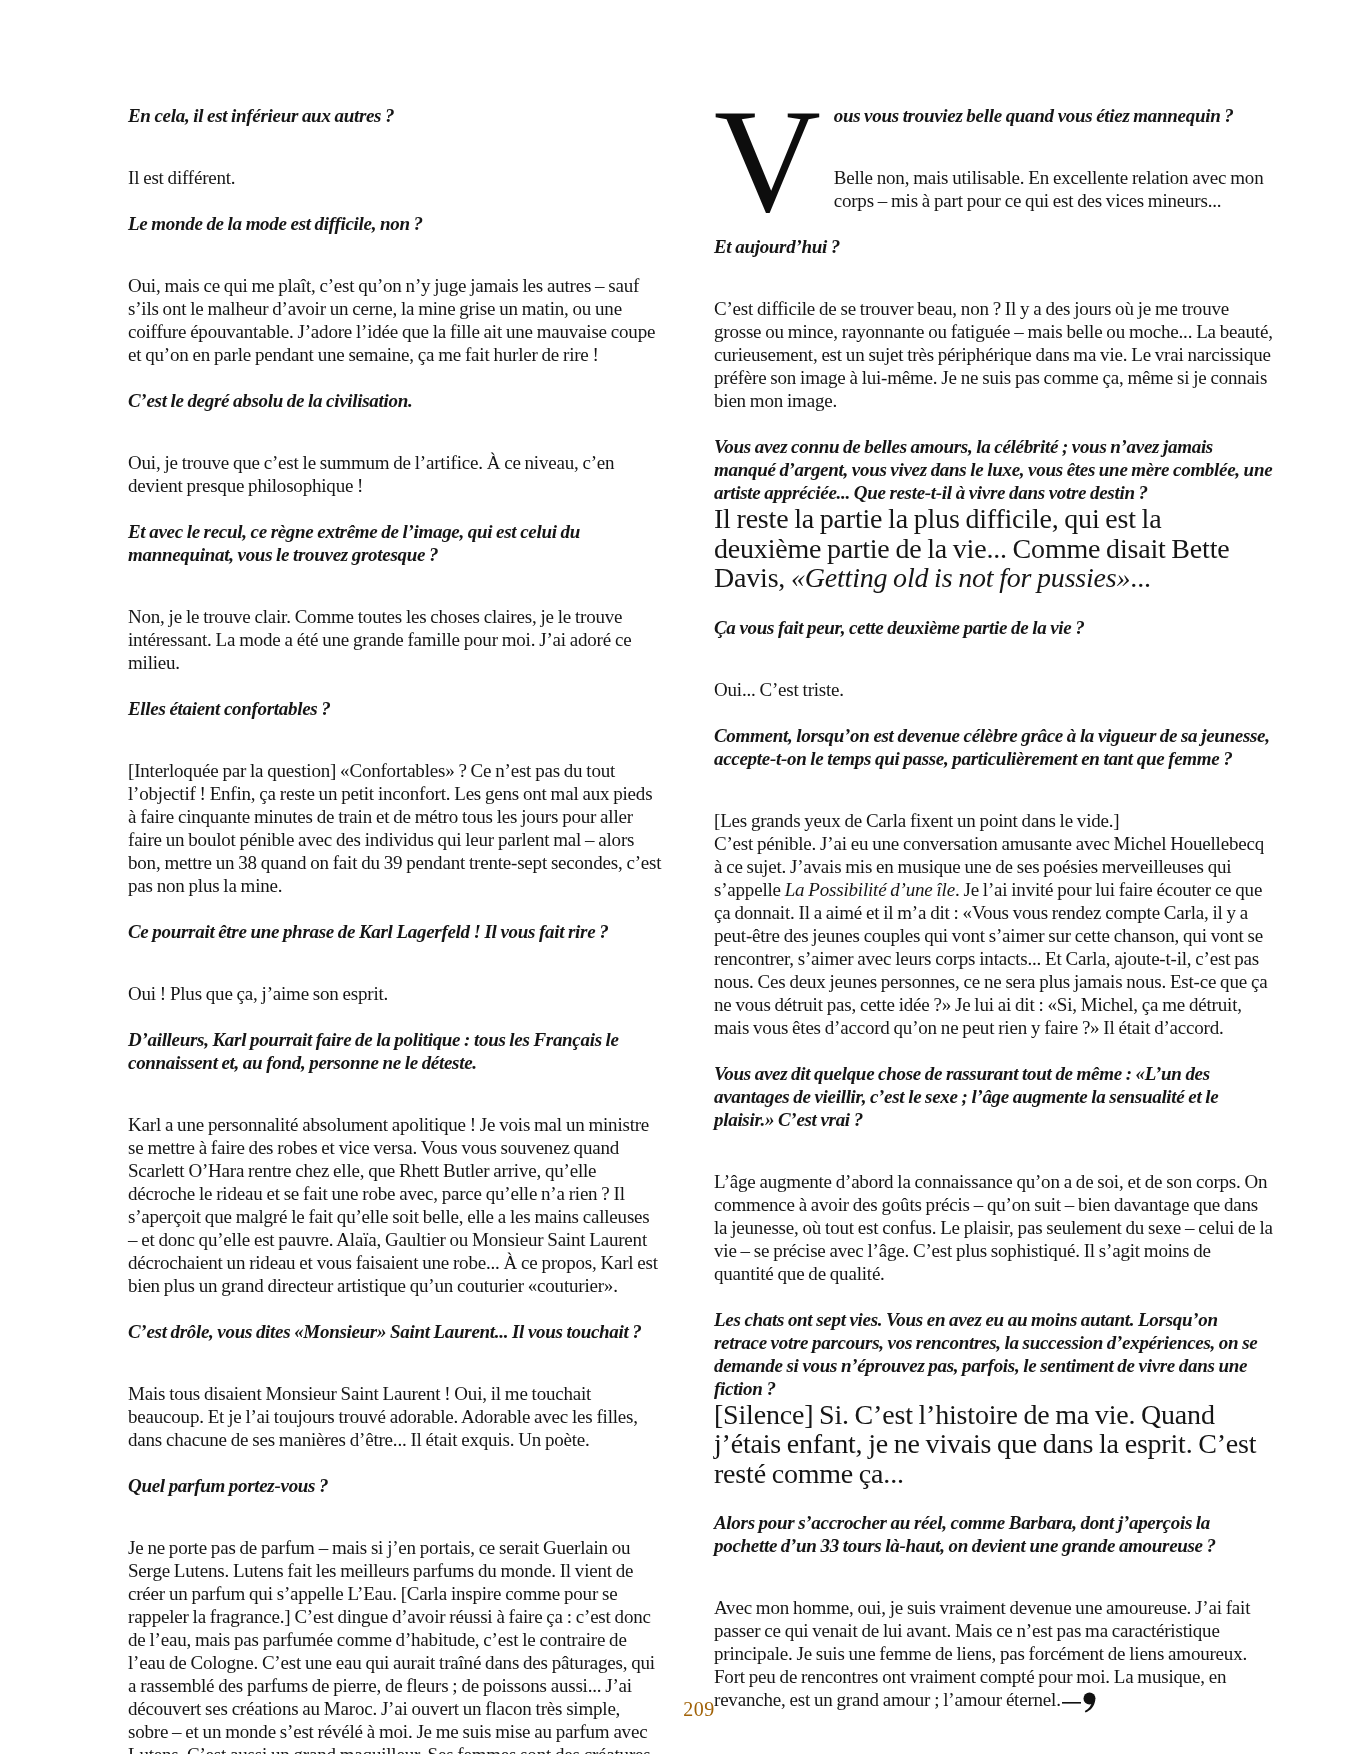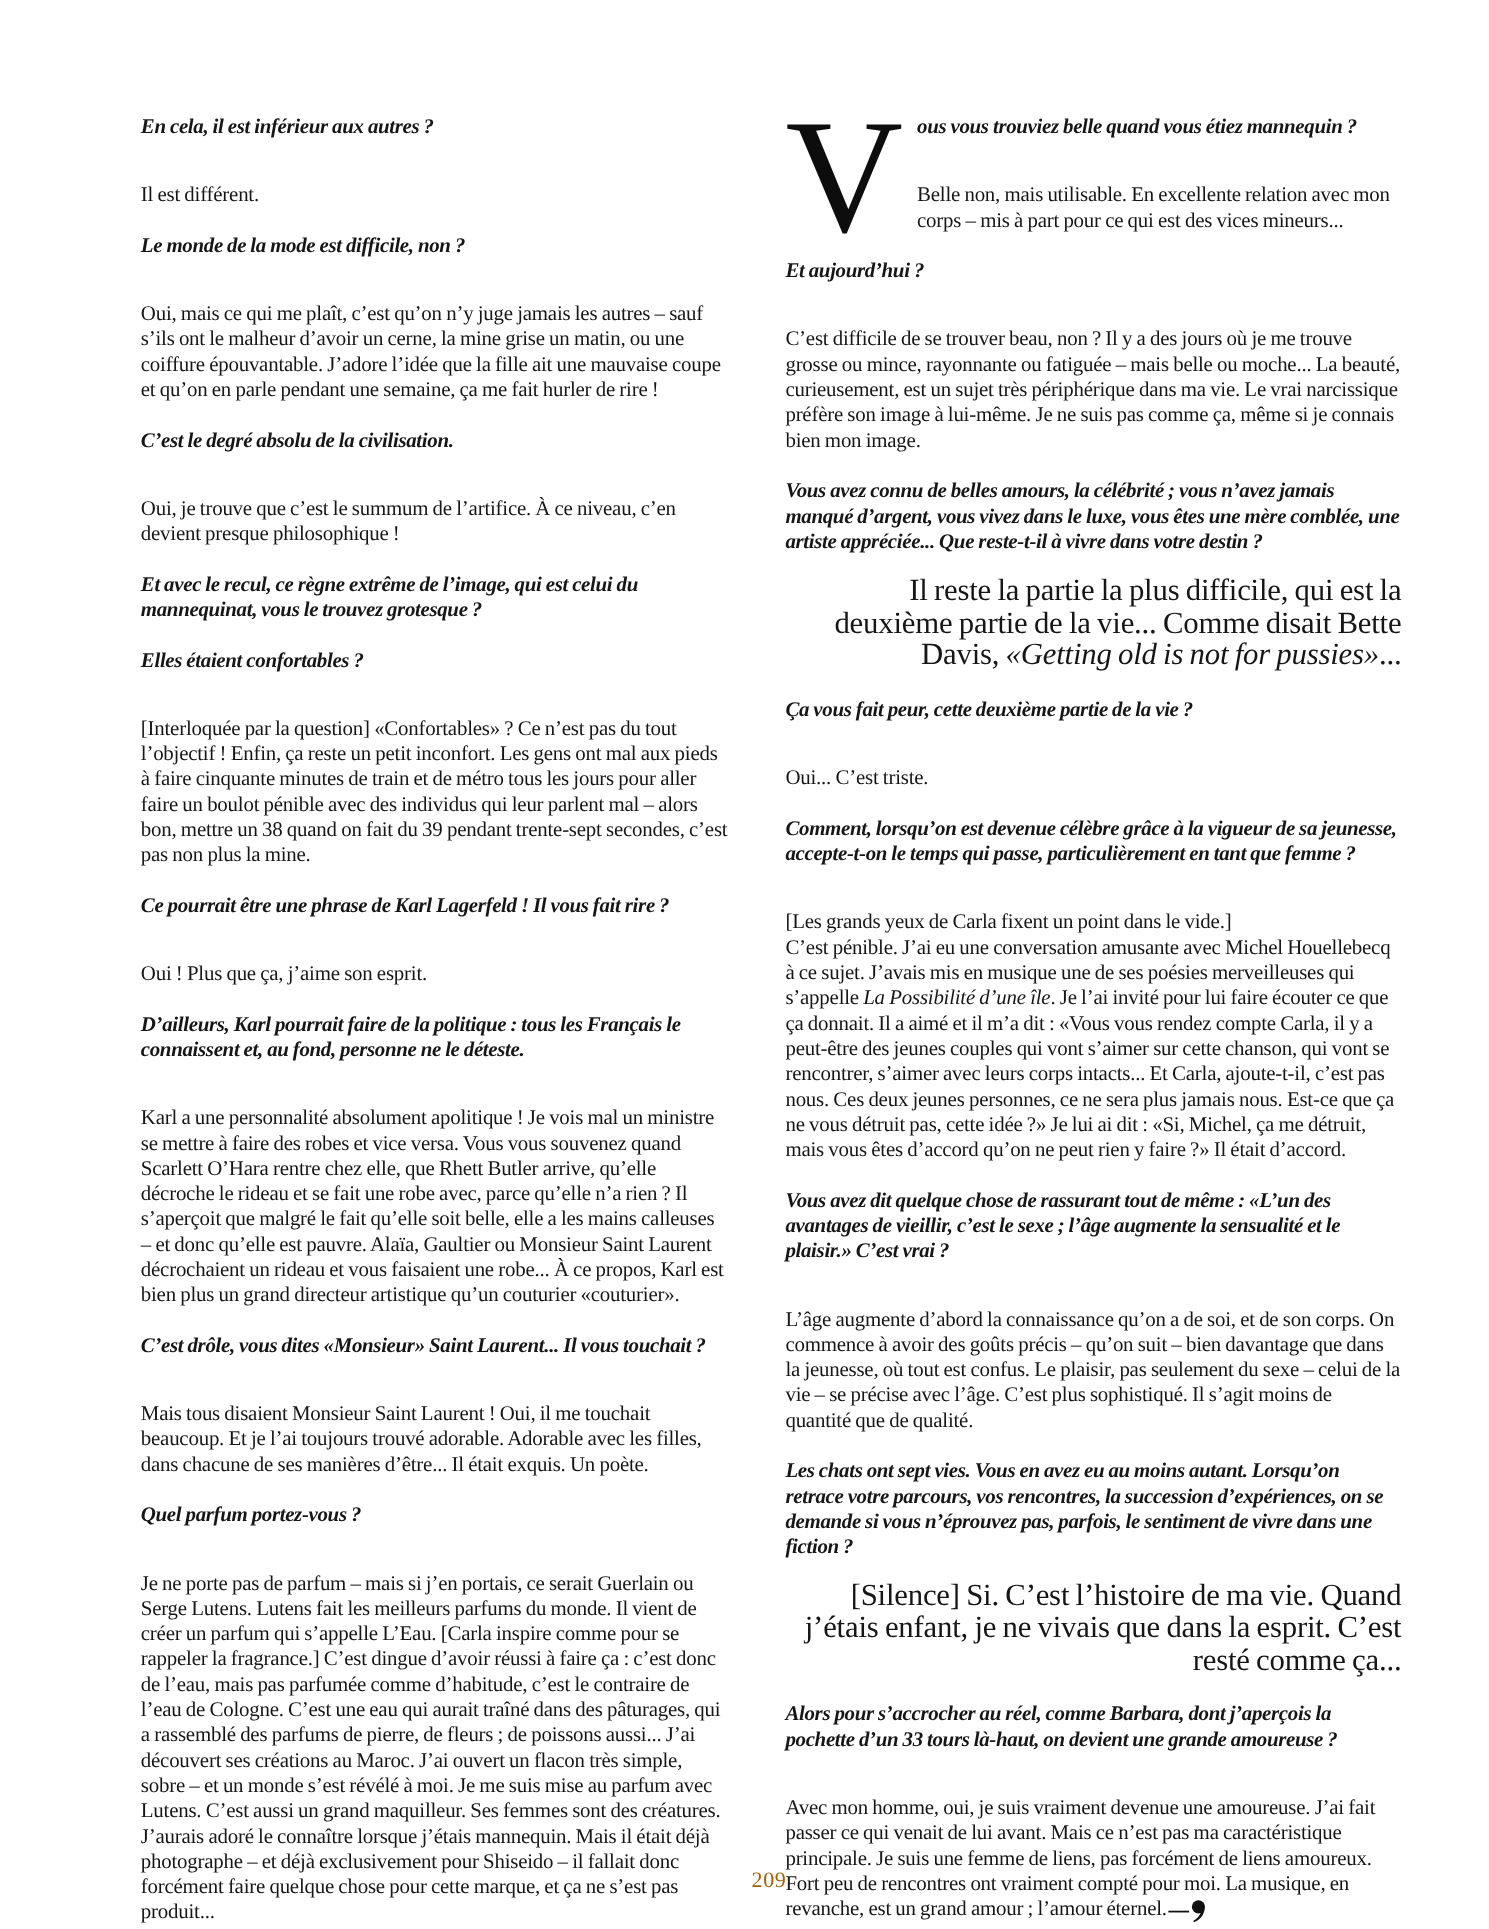--- a/index.html
+++ b/index.html
@@ -32,22 +32,21 @@
     height:110px;
     padding:8px 13px 0 0;
     font-weight:400;
     color:#0d0d0d;
   }
   .pull-quote {
     font-size:28px;
     line-height:29.5px;
     letter-spacing:-0.2px;
     word-spacing:-1px;
-    margin-top:18px;
-    text-align:right;
+    margin-top:0;
   }
   .pq-italic { font-style:italic; }
   .stage-direction { display:block; }
   .endmark { white-space:nowrap; }
   .endmark svg { vertical-align:-7px; margin-left:1px; }
   .page-number {
     position:absolute;
     left:128px; top:1698px;
     width:1142px;
     text-align:center;
@@ -70,20 +69,21 @@
       <div class="qa">
         <div class="q">Le monde de la mode est difficile, non ?</div>
         <div class="a">Oui, mais ce qui me plaît, c’est qu’on n’y juge jamais les autres – sauf s’ils ont le malheur d’avoir un cerne, la mine grise un matin, ou une coiffure épouvantable. J’adore l’idée que la fille ait une mauvaise coupe et qu’on en parle pendant une semaine, ça me fait hurler de rire !</div>
       </div>
       <div class="qa">
         <div class="q">C’est le degré absolu de la civilisation.</div>
         <div class="a">Oui, je trouve que c’est le summum de l’artifice. À ce niveau, c’en devient presque philosophique !</div>
       </div>
       <div class="qa">
         <div class="q">Et avec le recul, ce règne extrême de l’image, qui est celui du mannequinat, vous le trouvez grotesque ?</div>
+        <div class="a">Non, je le trouve clair. Comme toutes les choses claires, je le trouve intéressant. La mode a été une grande famille pour moi. J’ai adoré ce milieu.</div>
       </div>
       <div class="qa">
         <div class="q">Elles étaient confortables ?</div>
         <div class="a">[Interloquée par la question] «Confortables» ? Ce n’est pas du tout l’objectif ! Enfin, ça reste un petit inconfort. Les gens ont mal aux pieds à faire cinquante minutes de train et de métro tous les jours pour aller faire un boulot pénible avec des individus qui leur parlent mal – alors bon, mettre un 38 quand on fait du 39 pendant trente-sept secondes, c’est pas non plus la mine.</div>
       </div>
       <div class="qa">
         <div class="q">Ce pourrait être une phrase de Karl Lagerfeld ! Il vous fait rire ?</div>
         <div class="a">Oui ! Plus que ça, j’aime son esprit.</div>
       </div>
       <div class="qa">

